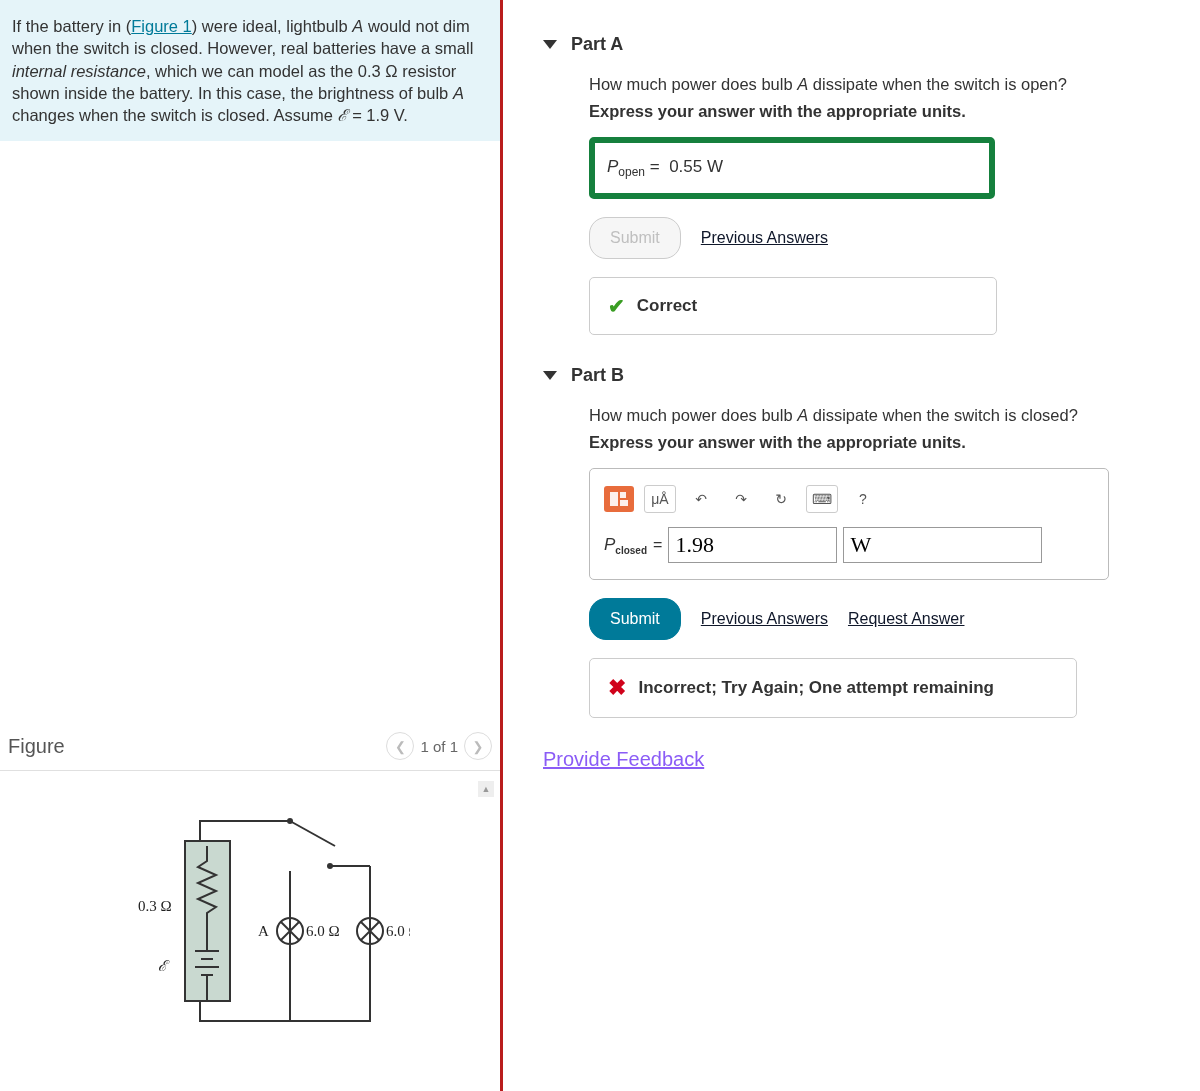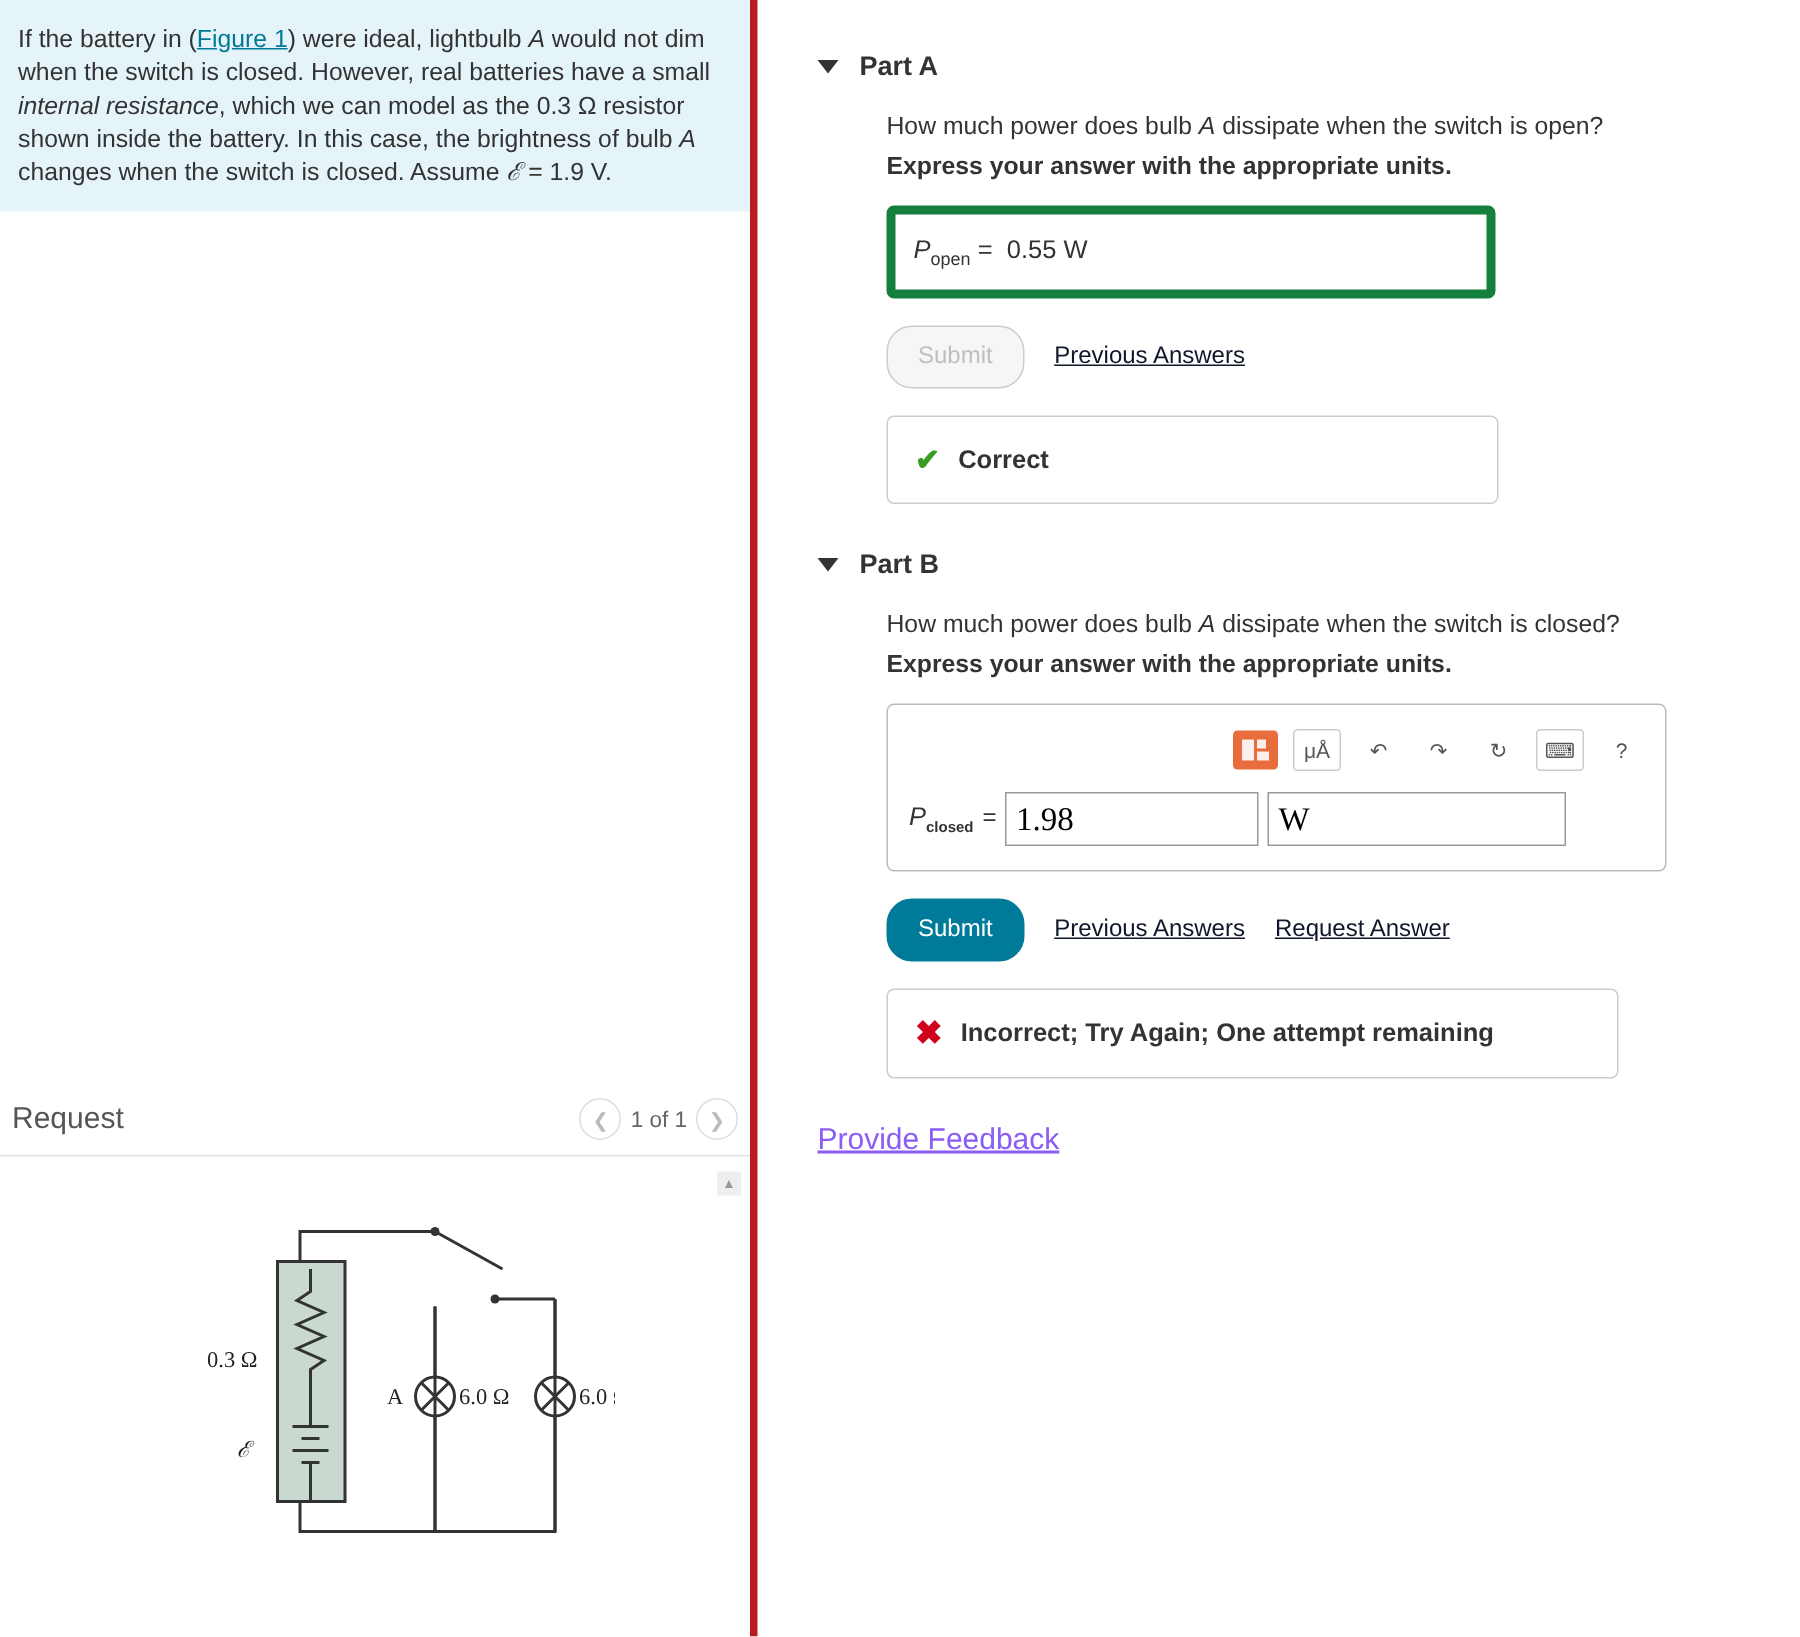--- a/index.html
+++ b/index.html
@@ -1,17 +1,17 @@
 <!DOCTYPE html>
 <html><head>
 <meta charset="utf-8">
 <style>
 body { margin:0; font-family: Arial, Helvetica, sans-serif; font-size:16px; color:#333; background:#fff; }
 .container { display:flex; width:1200px; height:1091px; }
-.left-pane { width:500px; border-right:5px solid #b91c1c; display:flex; flex-direction:column; position:relative;}
+.left-pane { width:500px; border-right:3px solid #b91c1c; display:flex; flex-direction:column; position:relative;}
 .right-pane { flex:1; padding:20px 30px 20px 40px; overflow:auto;}
 .problem-box { background:#e5f4f9; padding:15px 12px; color:#333; font-size:16.5px; line-height:1.35;}
 .problem-box a { color:#007a99; text-decoration:underline;}
 .italic { font-style:italic;}
 .figure-section { margin-top:auto; }
 .figure-header { display:flex; justify-content:space-between; align-items:center; padding:10px 8px; border-bottom:1px solid #e0e0e0;}
 .figure-title { font-size:20px; color:#555;}
 .paginator { display:flex; align-items:center; gap:6px; color:#666; font-size:15px;}
 .nav-btn { width:26px; height:26px; border:1px solid #ddd; border-radius:50%; display:flex; align-items:center; justify-content:center; color:#bbb; font-size:13px; background:#fff;}
 .figure-body { display:flex; justify-content:center; align-items:center; padding:30px 10px 60px 10px; position:relative;}
@@ -29,21 +29,21 @@
 .submit-btn { border:1px solid #ccc; border-radius:17px; background:#f6f6f6; color:#bfbfbf; padding:11px 20px; font-size:16px;text-align:right;}
 .submit-btn.active { background:#007a99; color:#fff; border-color:#007a99;}
 .link { color:#0f172a; text-decoration:underline; font-size:16px;}
 .status-box { border:1px solid #ccc; border-radius:5px; padding:16px 18px; width:370px; display:flex; align-items:center; gap:12px; margin:18px 0 30px 0;}
 .status-box.wide { width:450px;}
 .check-icon { color:#3a9d23; font-size:20px; font-weight:bold;}
 .x-icon { color:#d0021b; font-size:22px; font-weight:bold;}
 .status-text { font-weight:bold; font-size:17px;}
 
 .input-box { border:1px solid #bbb; border-radius:5px; width:490px; padding:16px 14px; }
-.toolbar { display:flex; justify-content:flex-end; gap:10px; margin-bottom:14px; align-items:center;}
+.toolbar { display:flex; gap:10px; margin-bottom:14px; align-items:center;}
 .tool { width:30px; height:26px; border:1px solid #ccc; border-radius:3px; display:flex; align-items:center; justify-content:center; font-size:14px; color:#555; background:#fff;}
 .tool.noborder { border:none;}
 .tool.xsq { background:#e86c3c; color:#fff; border:none;}
 .input-row { display:flex; align-items:center; gap:6px;}
 .var-label { font-size:17px; font-style:italic;}
 .var-label .sub { font-size:10px; font-style:normal;font-weight:bold;}
 .num-input { border:1px solid #999; width:155px; height:34px; font-size:22px; padding:0 6px; font-family:'Times New Roman',serif;}
 .unit-input { border:1px solid #999; width:185px; height:34px; font-size:22px; padding:0 6px; font-family:'Times New Roman',serif;}
 .feedback-link { display:block; color:#8b5cf6; text-decoration:underline; margin-top:20px; font-size:20px;}
 
@@ -55,21 +55,21 @@
 
 <div class="container">
 
   <div class="left-pane">
     <div class="problem-box">
       <span>If the battery in (</span><a href="#">Figure 1</a><span>) were ideal, lightbulb </span><span class="italic">A</span><span> would not dim when the switch is closed. However, real batteries have a small </span><span class="italic">internal resistance</span><span>, which we can model as the 0.3 Ω resistor shown inside the battery. In this case, the brightness of bulb </span><span class="italic">A</span><span> changes when the switch is closed. Assume </span><span class="italic">ℰ</span><span> = 1.9 V.</span>
     </div>
 
     <div class="figure-section">
       <div class="figure-header">
-        <div class="figure-title">Request</div>
+        <div class="figure-title">Figure</div>
         <div class="paginator">
           <div class="nav-btn">
               <span>❮</span>
             </div>
           <span>1 of 1</span>
           <div class="nav-btn">
               <span>❯</span>
             </div>
         </div>
       </div>

